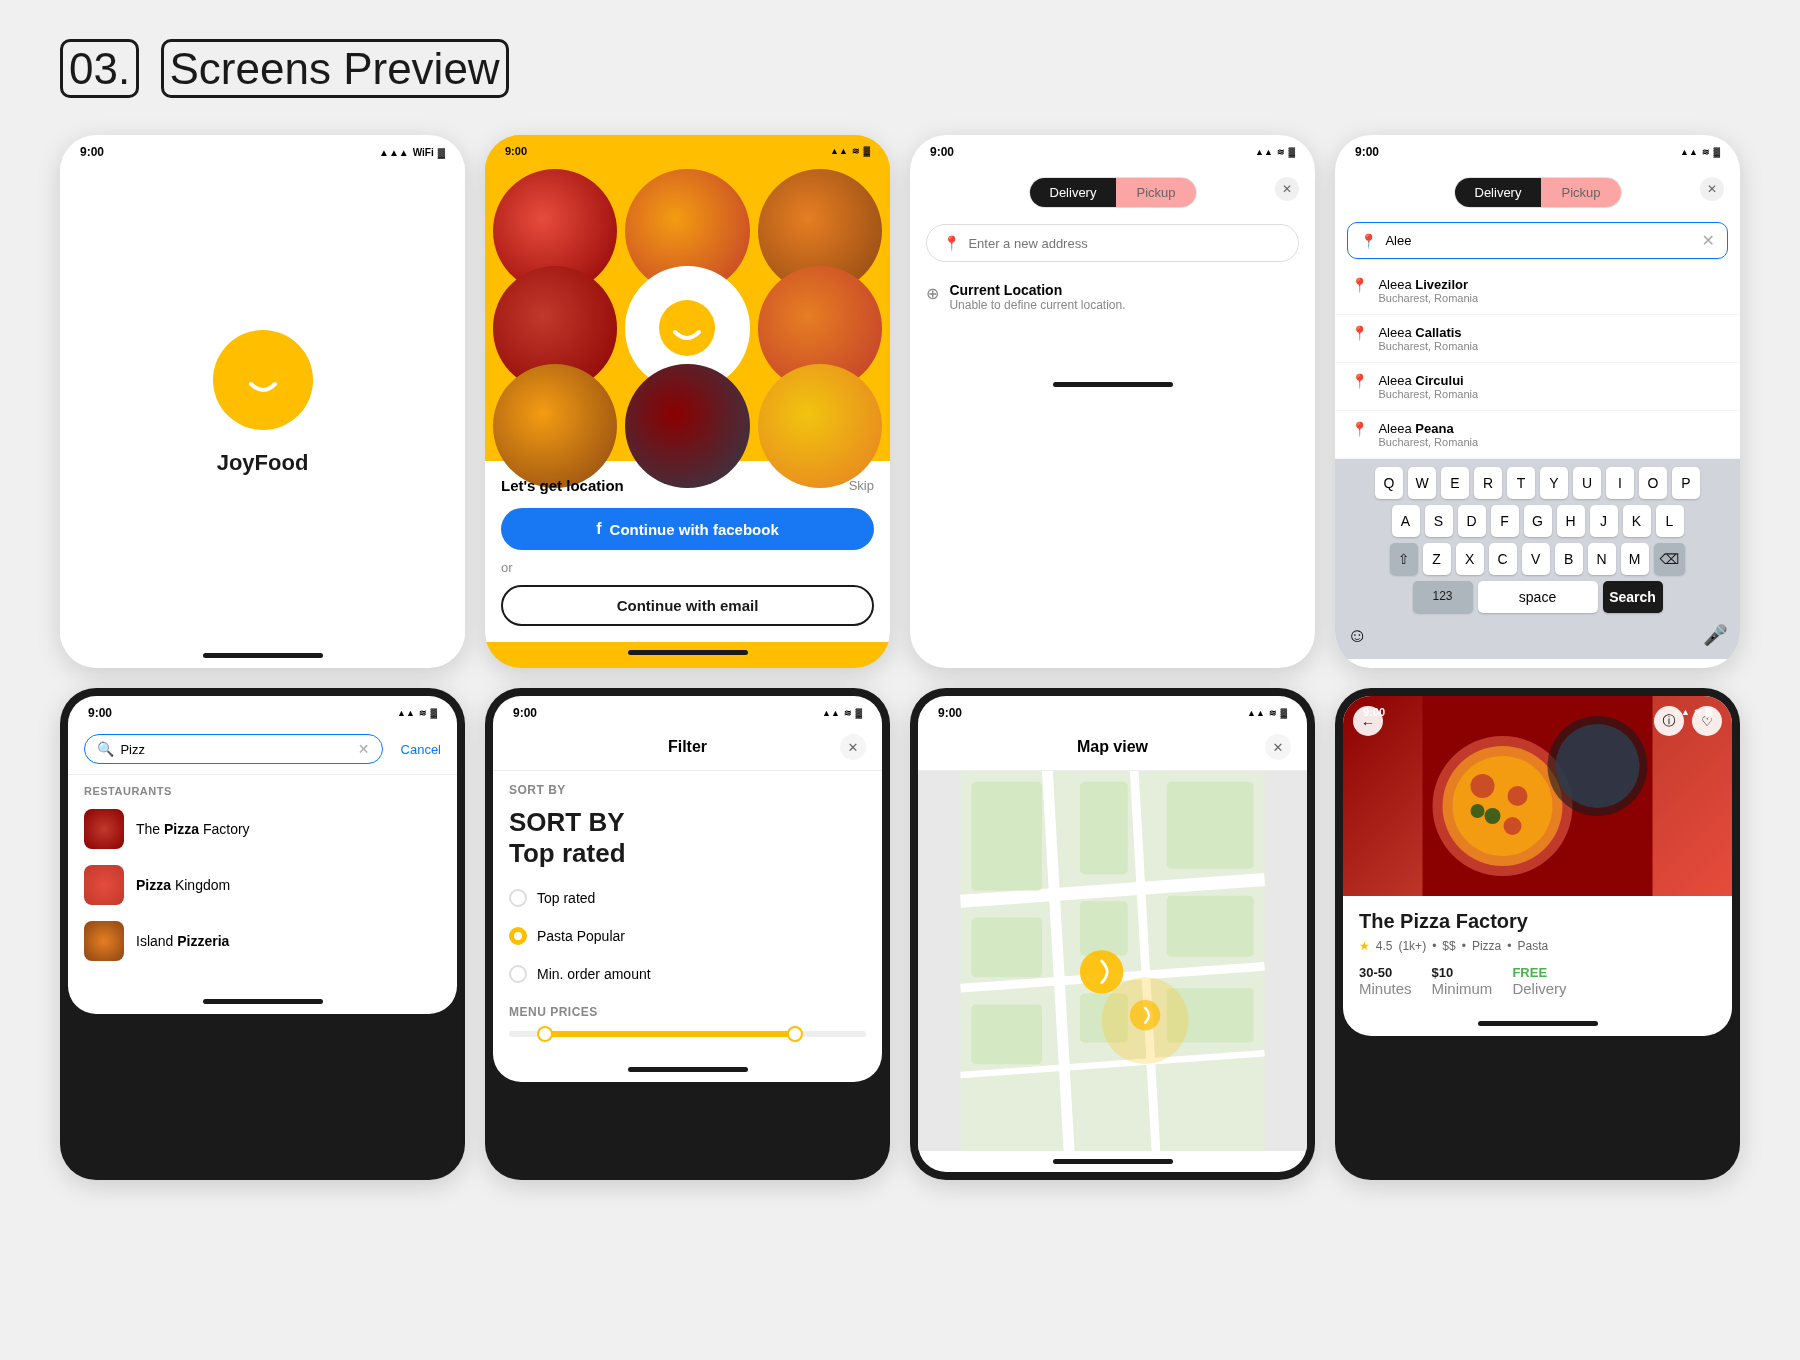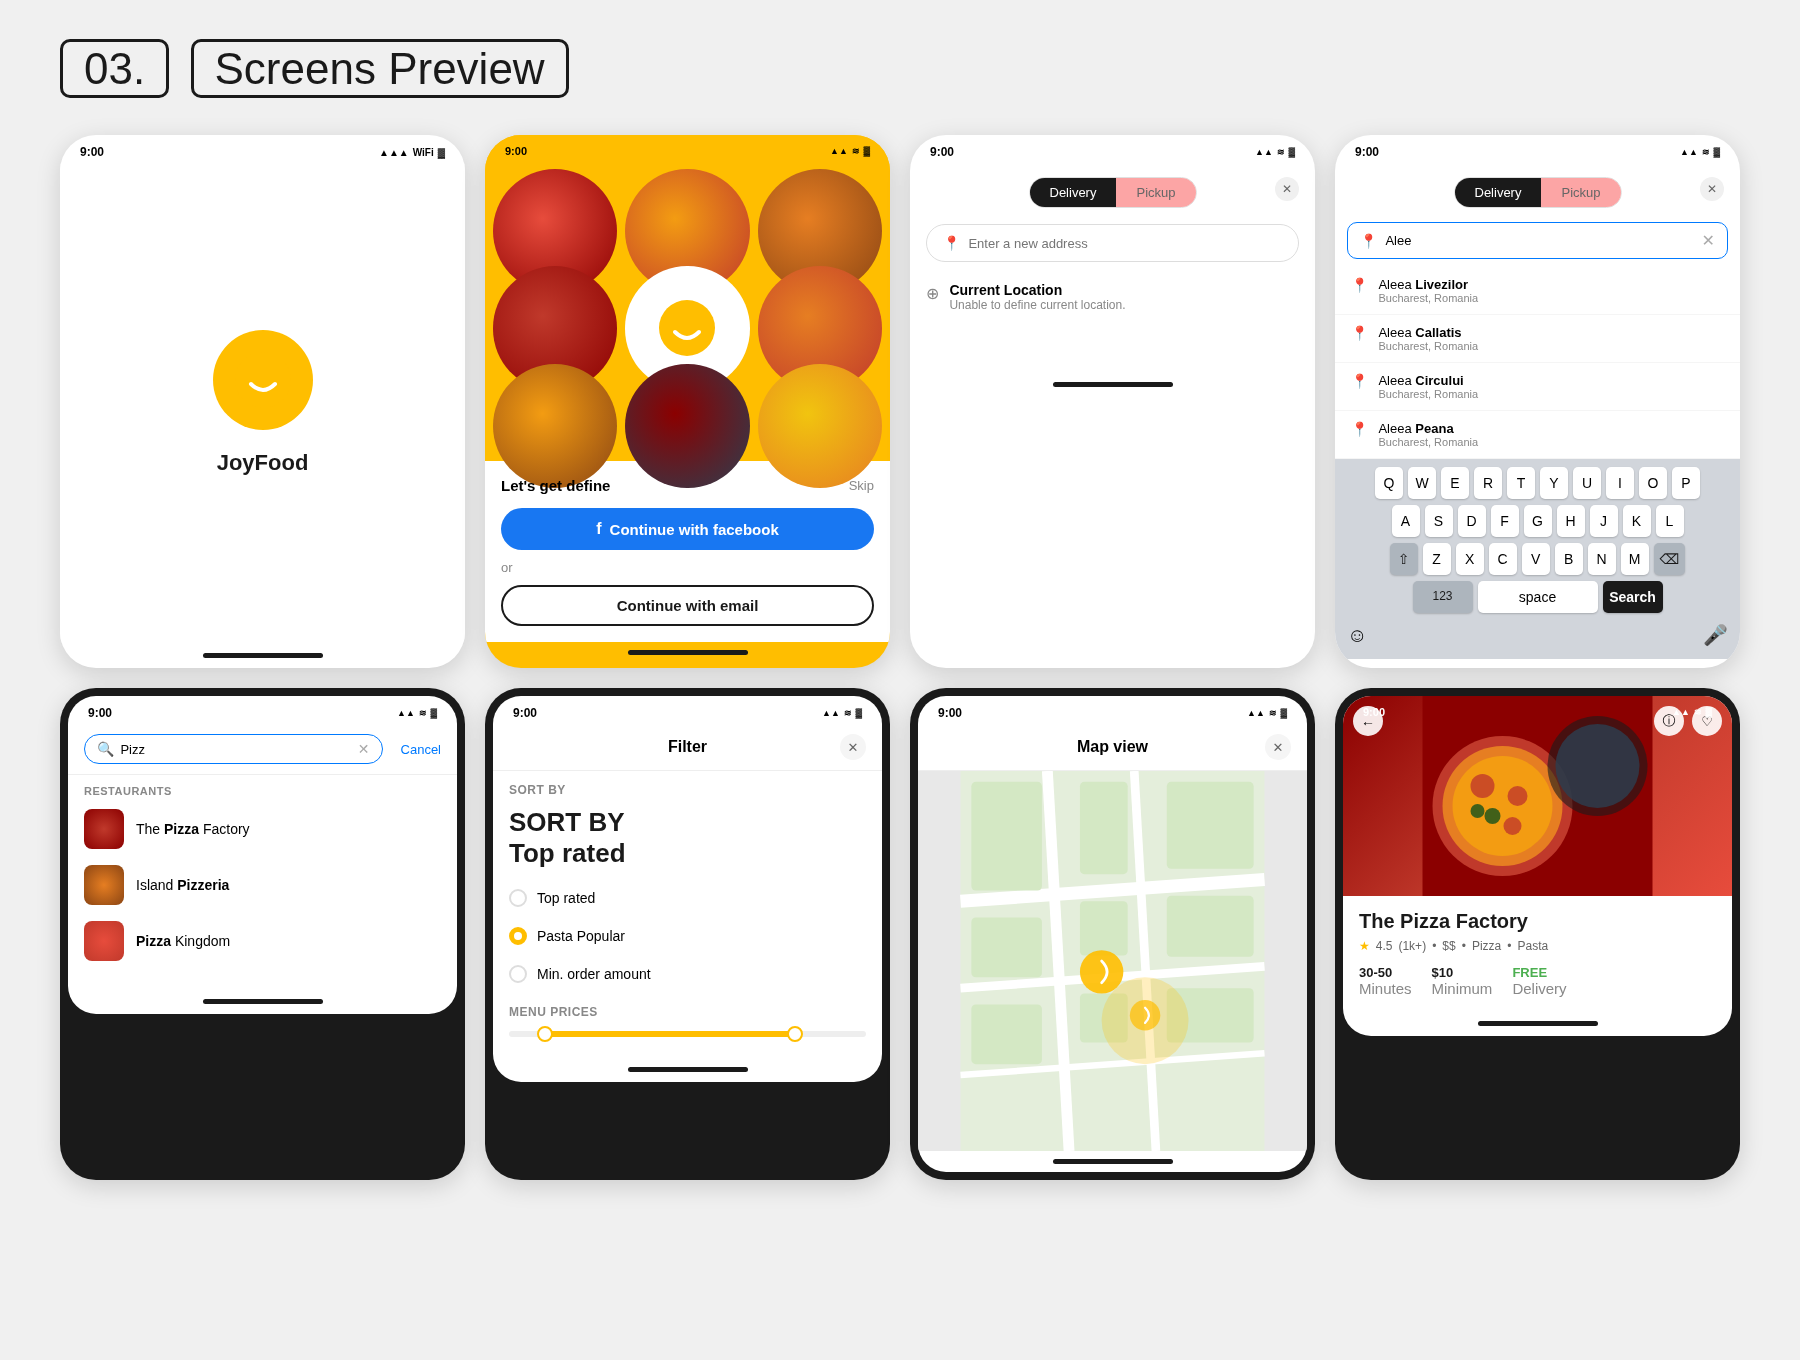--- a/index.html
+++ b/index.html
@@ -11,21 +11,21 @@
     .page-title {
       font-size: 48px;
       font-weight: 800;
       margin-bottom: 40px;
       color: #1a1a1a;
     }
     .page-title span {
       font-weight: 300;
       border: 3px solid #1a1a1a;
       border-radius: 10px;
-      padding: 2px 21px;
+      padding: 2px 6px;
       margin-right: 8px;
       font-size: 44px;
     }
     
     .status-bar {
       display: flex;
       justify-content: space-between;
       align-items: center;
       padding: 10px 20px 4px;
       font-size: 12px;
@@ -525,21 +525,21 @@
       <div style="border-radius:50%; overflow:hidden; aspect-ratio:1;" class="fc7">
         <div style="width:100%;height:100%;background:radial-gradient(circle at 40% 40%, #8B0000, #2c3e50);"></div>
       </div>
       <div style="border-radius:50%; overflow:hidden; aspect-ratio:1;" class="fc2">
         <div style="width:100%;height:100%;background:radial-gradient(circle at 40% 40%, #f1c40f, #e67e22);"></div>
       </div>
     </div>
 
     <div style="background:#fff; padding:16px 16px 16px; border-radius:0;">
       <div style="display:flex; justify-content:space-between; align-items:center; margin-bottom:14px;">
-        <span style="font-size:15px; font-weight:600;">Let's get define</span>
+        <span style="font-size:15px; font-weight:600;">Let's get location</span>
         <span style="font-size:13px; color:#888; cursor:pointer;">Skip</span>
       </div>
       <button class="fb-btn">
         <span style="font-size:16px; font-weight:900; color:#fff;">f</span>
         <span>Continue with facebook</span>
       </button>
       <div class="or-divider">or</div>
       <button class="email-btn">Continue with email</button>
     </div>
     <div class="home-indicator" style="margin:8px auto;"></div>
@@ -696,26 +696,26 @@
         </div>
         <span style="font-size:13px; color:#007AFF; cursor:pointer; margin-left:8px;">Cancel</span>
       </div>
       <div class="section-label">RESTAURANTS</div>
 
       <div class="restaurant-row">
         <div class="restaurant-thumb fc1" style="background:radial-gradient(circle, #c0392b, #8B0000);"></div>
         <span style="font-size:14px;">The <strong>Pizza</strong> Factory</span>
       </div>
       <div class="restaurant-row">
+        <div class="restaurant-thumb fc4" style="background:radial-gradient(circle, #e74c3c, #c0392b);"></div>
+        <span style="font-size:14px;"><strong>Pizza</strong> Kingdom</span>
+      </div>
+      <div class="restaurant-row">
         <div class="restaurant-thumb" style="background:radial-gradient(circle, #e67e22, #8B4513);"></div>
         <span style="font-size:14px;">Island <strong>Pizzeria</strong></span>
-      </div>
-      <div class="restaurant-row">
-        <div class="restaurant-thumb fc4" style="background:radial-gradient(circle, #e74c3c, #c0392b);"></div>
-        <span style="font-size:14px;"><strong>Pizza</strong> Kingdom</span>
       </div>
       <div class="home-indicator" style="margin:30px auto 10px;"></div>
     </div>
   </div>
 
   <div class="outer-phone" style="background:#1a1a1a; padding:8px;">
     <div style="border-radius:28px; overflow:hidden; background:#fff;">
       <div class="status-bar">
         <span>9:00</span>
         <div class="status-icons">

